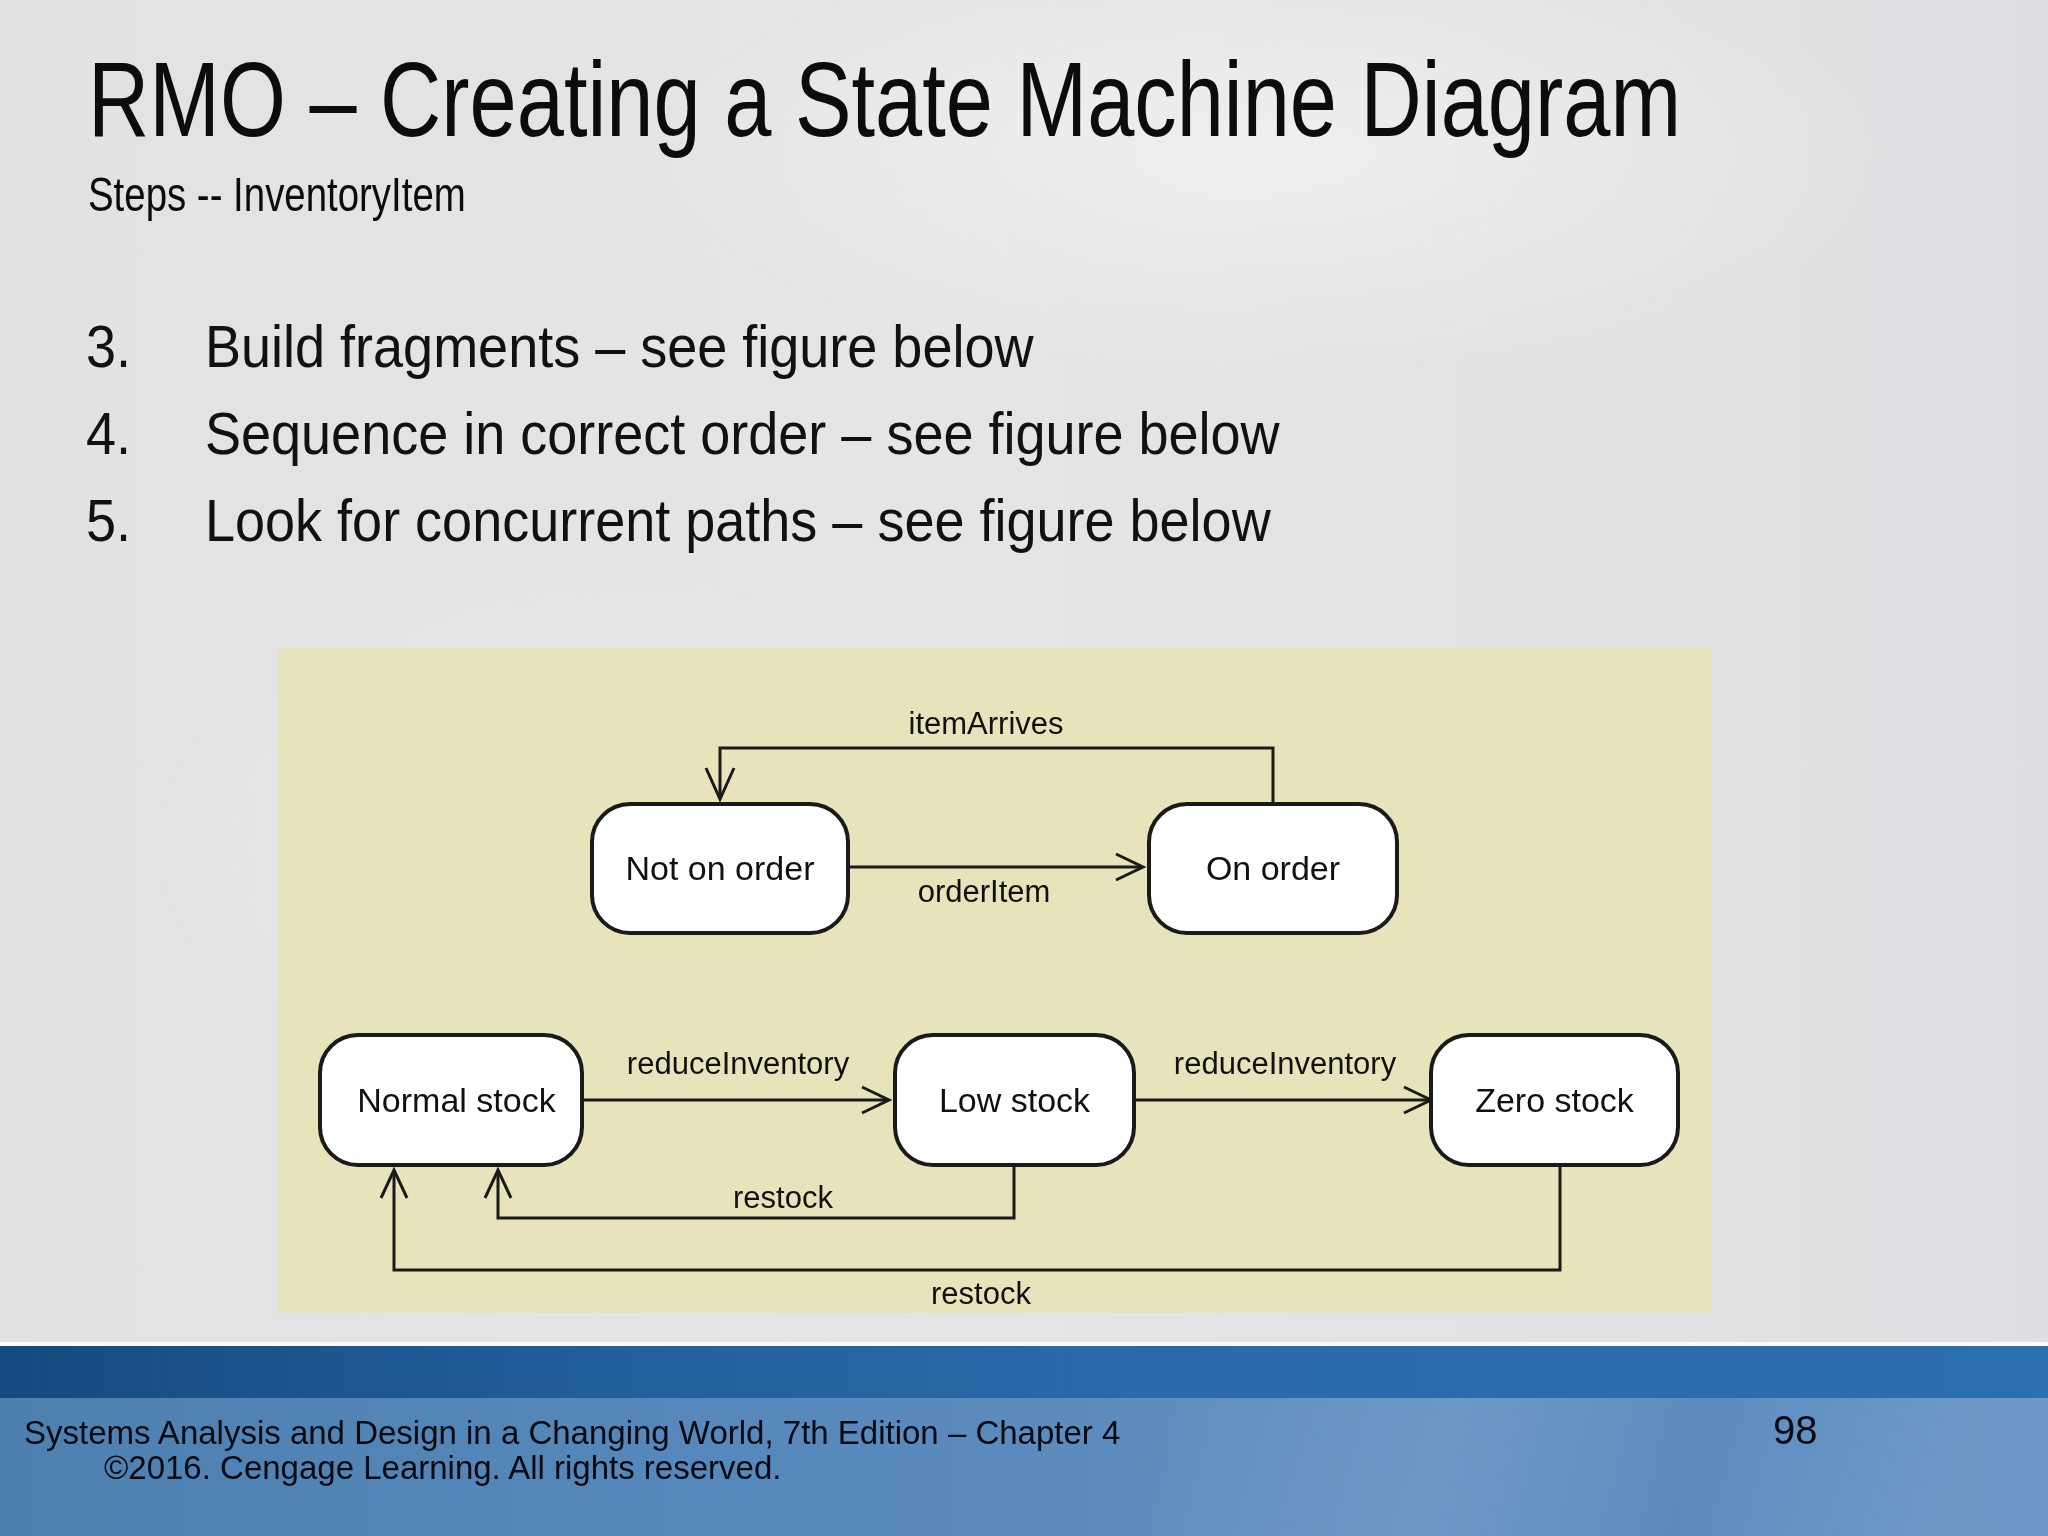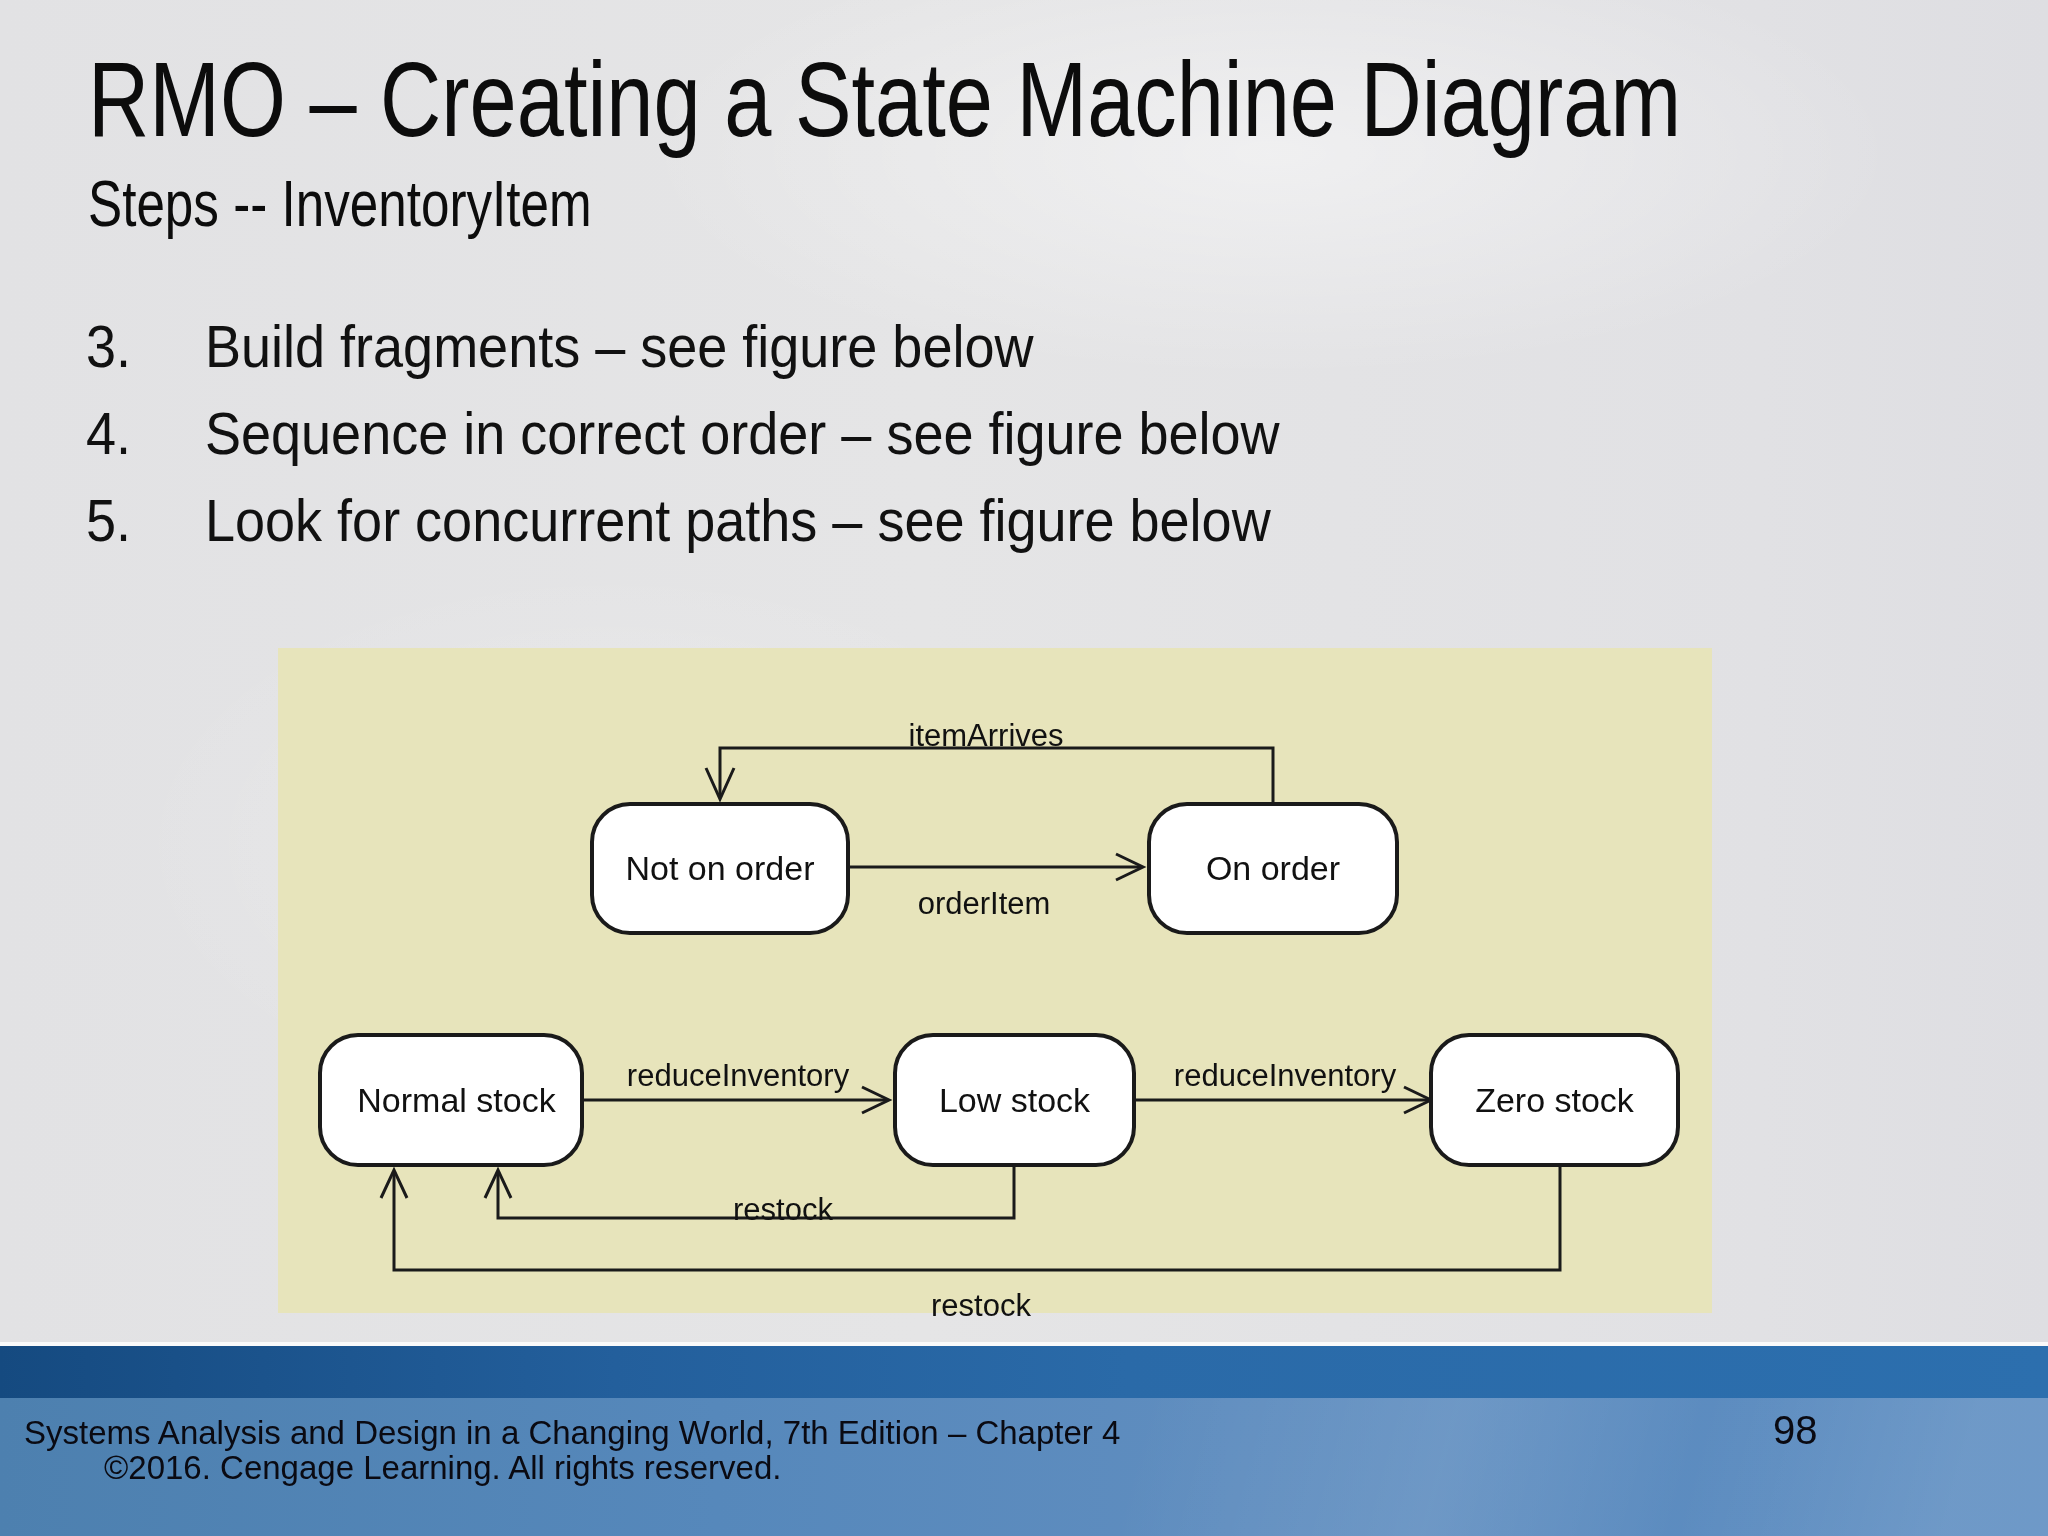--- a/index.html
+++ b/index.html
@@ -6,35 +6,35 @@
   body{width:2048px;height:1536px;overflow:hidden;
        font-family:"Liberation Sans","DejaVu Sans",sans-serif;}
   .slide{position:absolute;top:0;left:0;width:2048px;height:1536px;
        background:
          radial-gradient(ellipse 900px 320px at 62% 10%, rgba(255,255,255,.45), rgba(255,255,255,0) 70%),
          radial-gradient(ellipse 700px 400px at 30% 55%, rgba(255,255,255,.25), rgba(255,255,255,0) 70%),
          linear-gradient(90deg, #e2e2e4 0%, #e5e5e6 45%, #e1e1e4 86%, #dedee2 100%);}
   .condensed{display:inline-block;transform:scaleX(.8);transform-origin:left center;white-space:nowrap;}
   .condensed90{display:inline-block;transform:scaleX(.9);transform-origin:left center;white-space:nowrap;}
   .title{position:absolute;left:88px;top:36px;font-size:106px;line-height:1.2;color:#0c0c0c;}
-  .subtitle{position:absolute;left:88px;top:166px;font-size:64px;line-height:1.2;color:#0c0c0c;}
+  .subtitle{position:absolute;left:88px;top:166px;font-size:48px;line-height:1.2;color:#0c0c0c;}
   .list-row{position:absolute;left:0;width:1700px;height:84px;font-size:60px;line-height:84px;color:#111;}
   .list-num{position:absolute;left:86px;}
   .list-text{position:absolute;left:205px;}
   .panel{position:absolute;left:278px;top:648px;width:1434px;height:665px;background:#e7e4bb;}
   .edges{position:absolute;left:0;top:0;width:1434px;height:665px;}
   .state{position:absolute;background:#ffffff;border:4px solid #1a1a1a;border-radius:40px;
          display:flex;align-items:center;justify-content:center;
          font-size:34px;color:#111;box-sizing:border-box;}
   .s0{left:312px;top:154px;width:260px;height:133px;}
   .s1{left:869px;top:154px;width:252px;height:133px;}
   .s2{left:40px;top:385px;width:266px;height:134px;padding-left:11px;}
   .s3{left:615px;top:385px;width:243px;height:134px;}
   .s4{left:1151px;top:385px;width:251px;height:134px;}
-  .tlabel{position:absolute;transform:translateX(-50%);font-size:31px;color:#111;white-space:nowrap;margin-top:12px;}
+  .tlabel{position:absolute;transform:translateX(-50%);font-size:31px;color:#111;white-space:nowrap;}
   .t-itemArrives{left:708px;top:58px;}
   .t-orderItem{left:706px;top:226px;}
   .t-reduce1{left:460px;top:398px;}
   .t-reduce2{left:1007px;top:398px;}
   .t-restock1{left:505px;top:532px;}
   .t-restock2{left:703px;top:628px;}
   .sep-line{position:absolute;left:0;top:1342px;width:2048px;height:4px;background:#fafafa;}
   .band-dark{position:absolute;left:0;top:1346px;width:2048px;height:52px;
          background:linear-gradient(90deg,#154a80 0%,#235f9c 30%,#2a6aa8 55%,#2c6fae 100%);}
   .band-light{position:absolute;left:0;top:1398px;width:2048px;height:138px;

